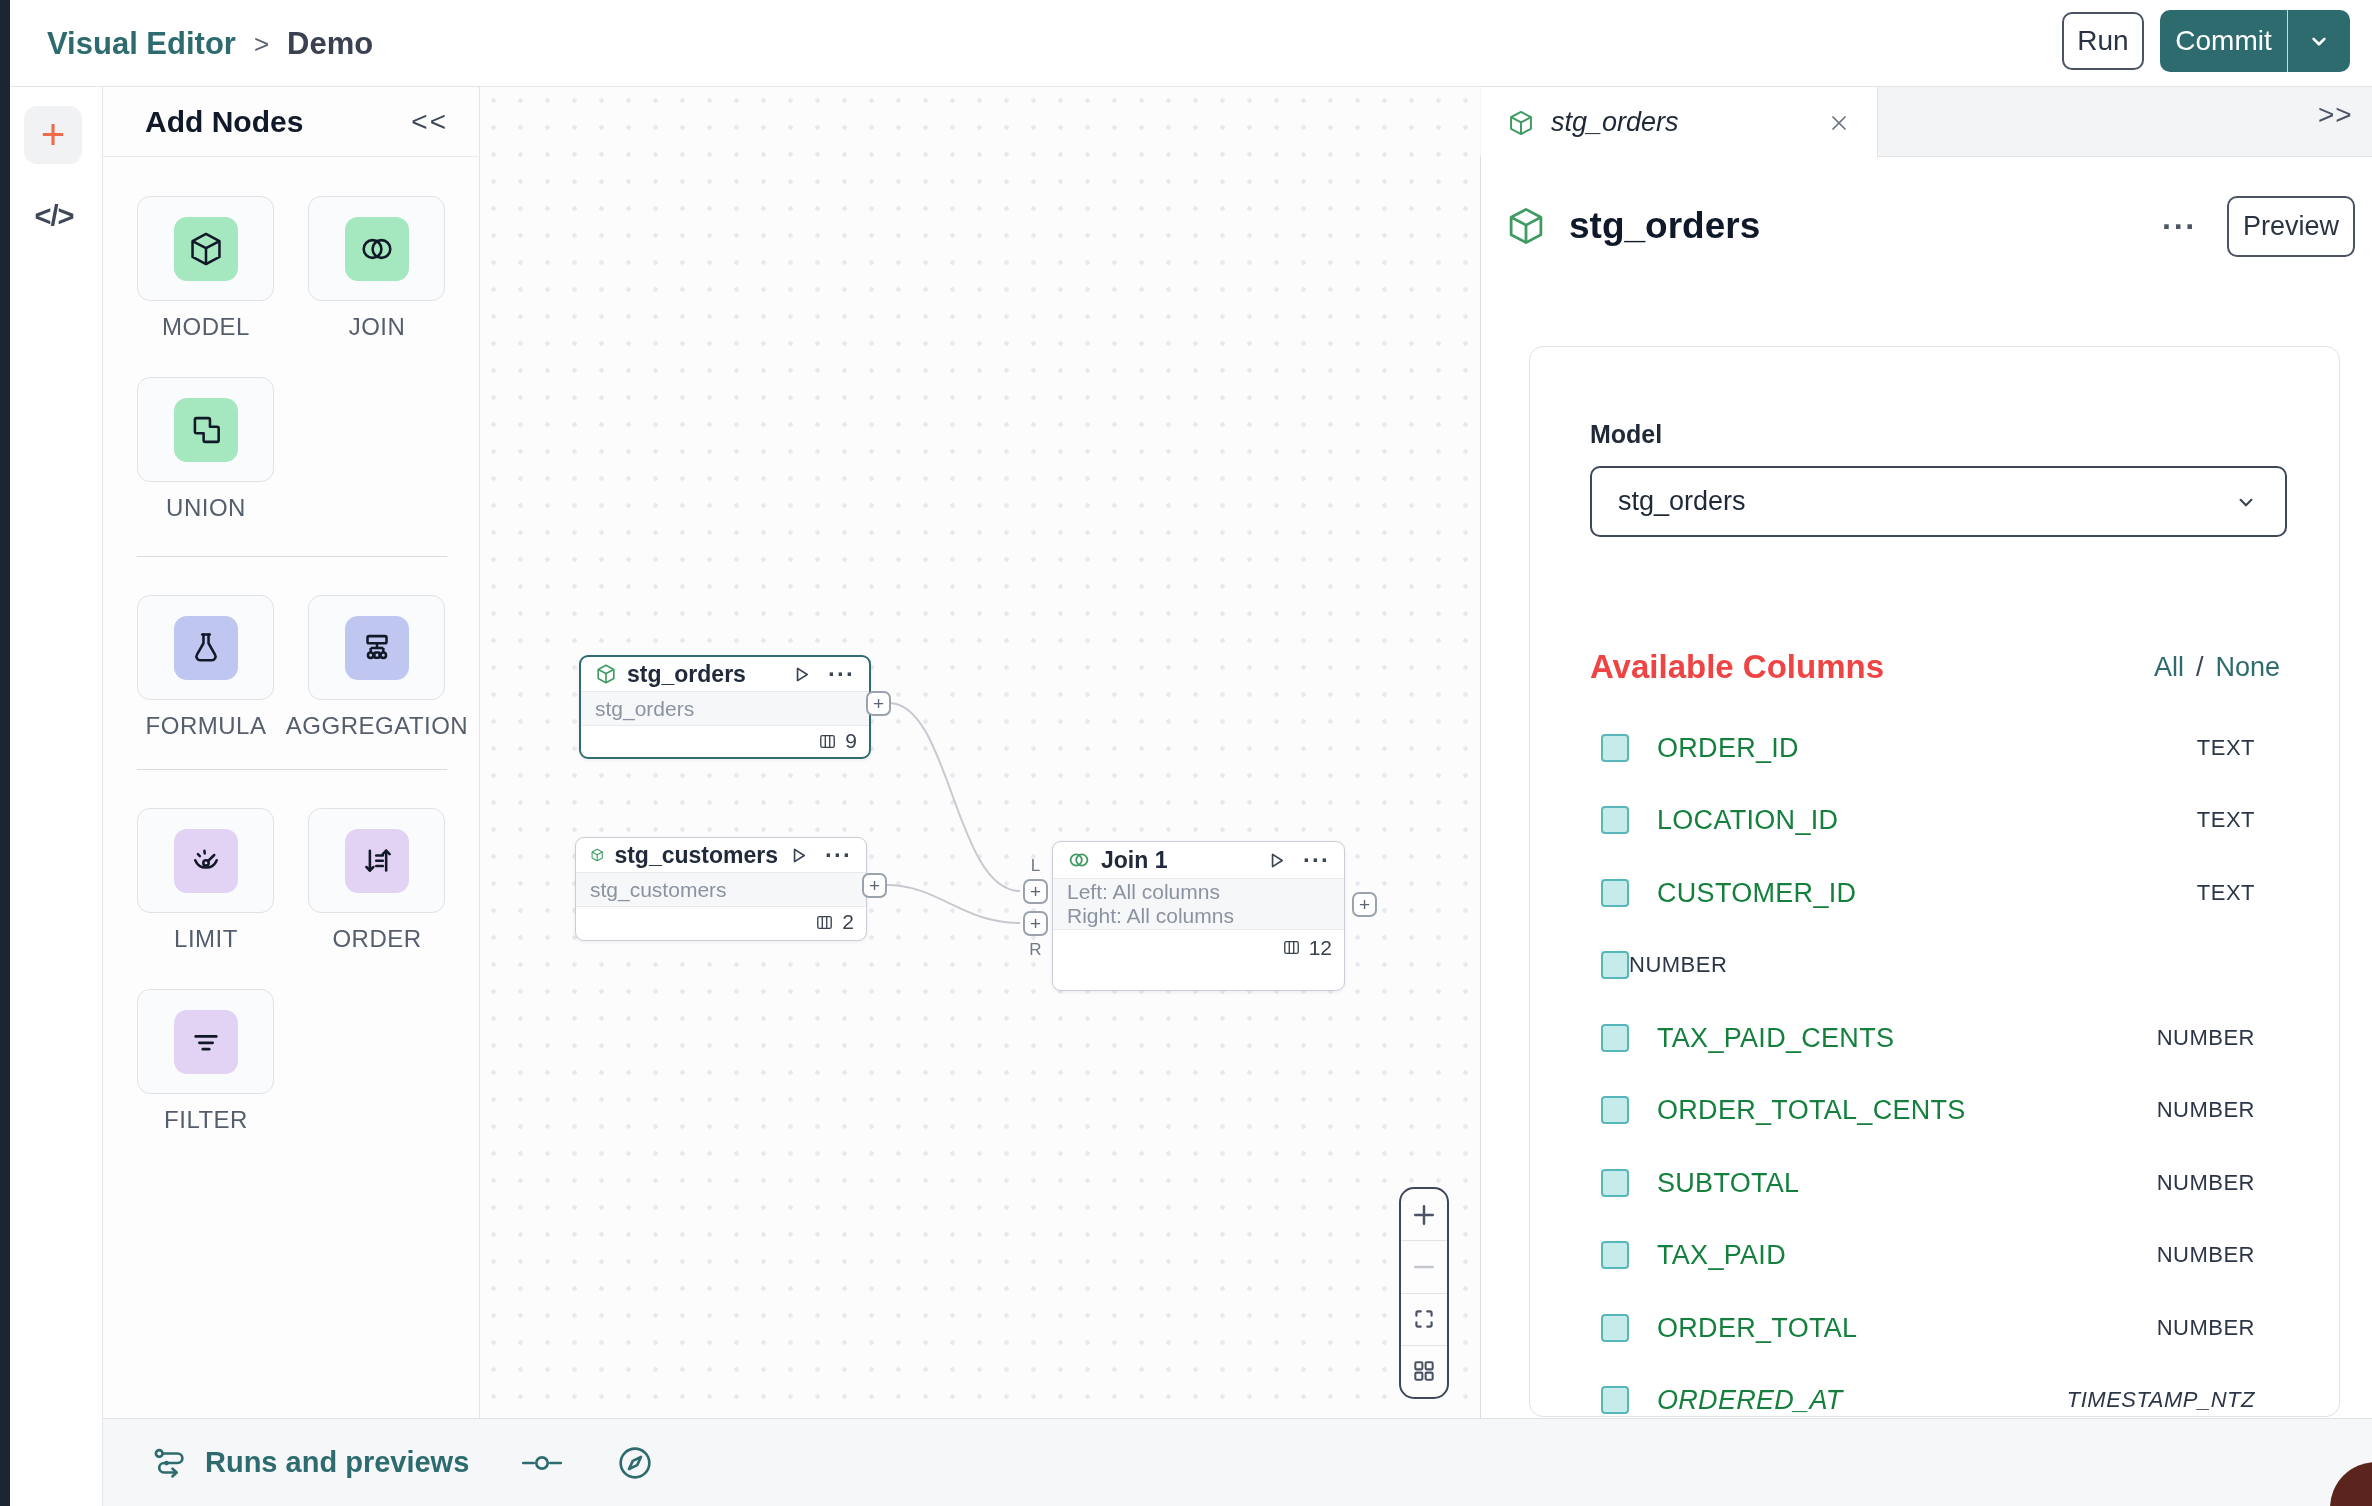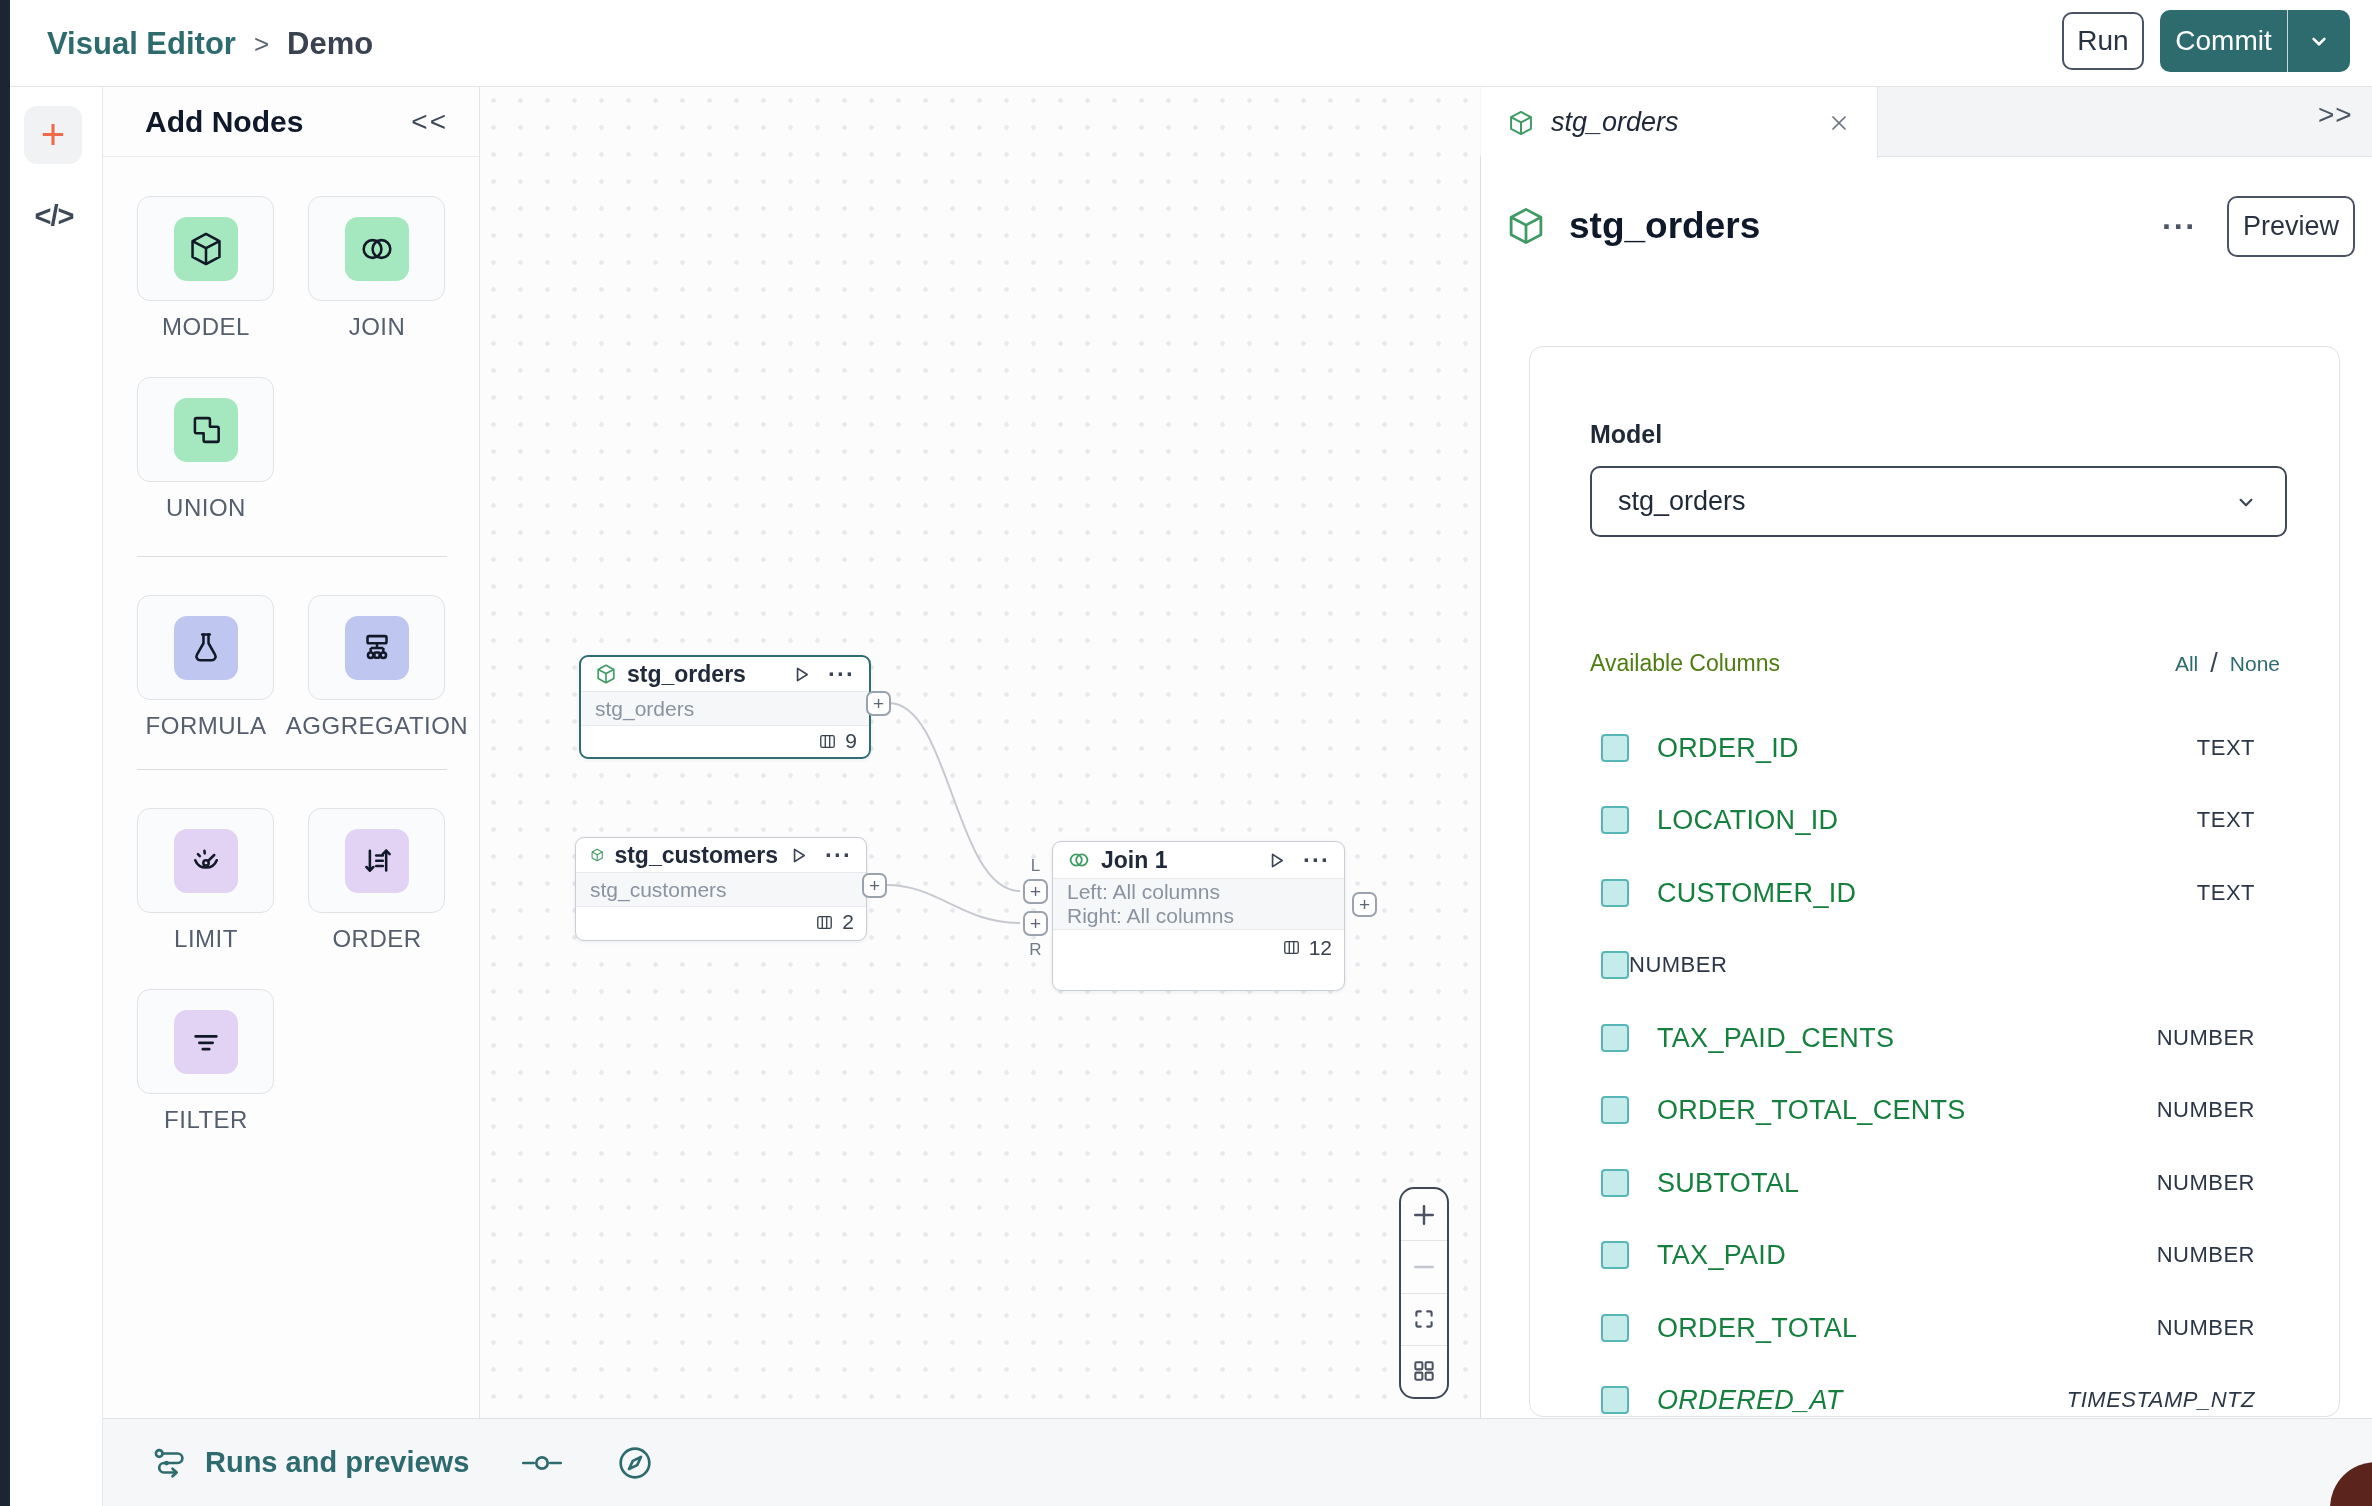--- a/index.html
+++ b/index.html
@@ -86,22 +86,22 @@
   .btn-preview { width:128px; height:61px; border:2px solid #4a5264; border-radius:10px; background:#fff;
                  font-size:27px; color:#2a3342; display:flex; align-items:center; justify-content:center; cursor:pointer; }
 
   .card { left:1529px; top:346px; width:811px; height:1071px; border:1.5px solid #e0e2e6; border-radius:14px; background:#fff; overflow:hidden; }
   .model-label { left:1590px; top:420px; font-size:25px; font-weight:bold; color:#1f2937; }
   .model-select { left:1590px; top:466px; width:697px; height:71px; border:2px solid #3f4857; border-radius:10px; background:#fff;
                   display:flex; align-items:center; padding:0 26px; cursor:pointer; }
   .model-value { font-size:27px; color:#1f2937; flex:1; }
 
   .avail-row { left:1590px; top:648px; width:690px; display:flex; align-items:center; }
-  .avail-title { font-size:23px; font-weight:normal; color:#4d7c0f; flex:1; }
-  .sel-link { font-size:21px; color:#2e6b6e; cursor:pointer; }
+  .avail-title { font-size:33px; font-weight:bold; color:#ef4444; flex:1; }
+  .sel-link { font-size:27px; color:#2e6b6e; cursor:pointer; }
   .sel-sep { font-size:27px; color:#3a4454; margin:0 12px; }
 
   .colrow { left:1590px; width:665px; height:72px; display:flex; align-items:center; }
   .cbx { width:28px; height:28px; margin-left:11px; border:2px solid #57b6b8; background:#c6ebeb; border-radius:4px; cursor:pointer; }
   .colname { font-size:27px; color:#15803d; margin-left:28px; flex:1; letter-spacing:0.3px; }
   .coltype { font-size:22px; color:#2c3647; letter-spacing:0.5px; }
 
   
   .bottombar { left:103px; top:1418px; width:2269px; height:88px; background:#f6f7f9; border-top:1px solid #dfe2e6;
                display:flex; align-items:center; padding-left:48px; }

